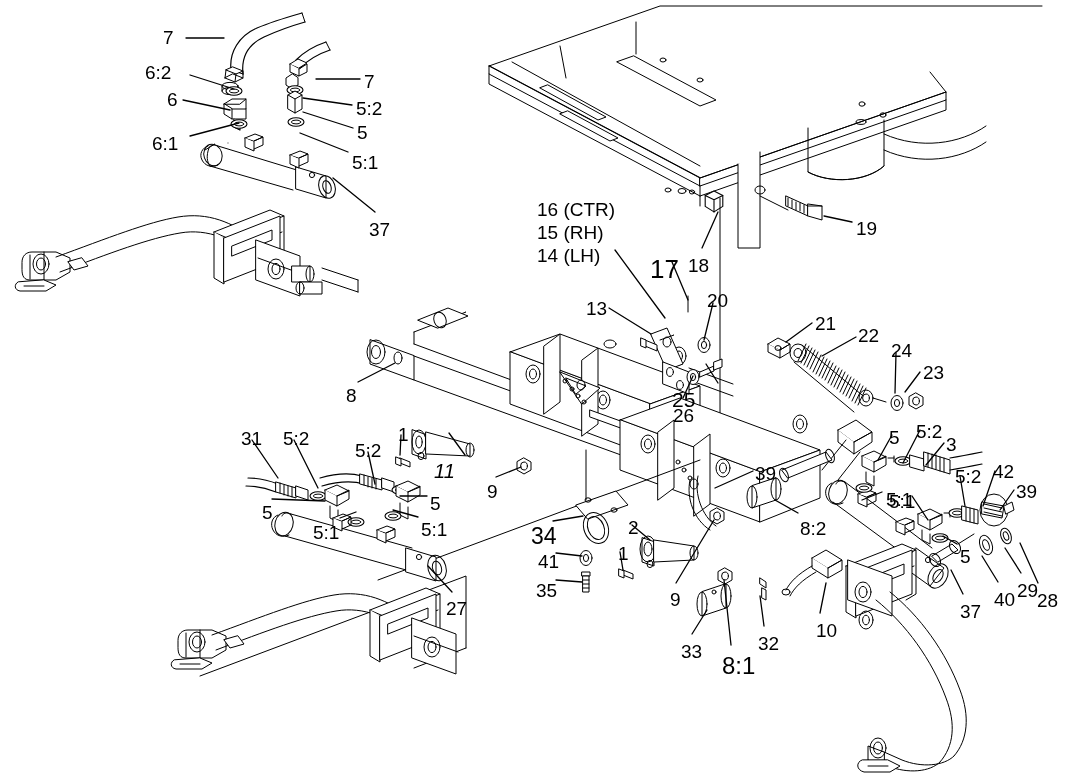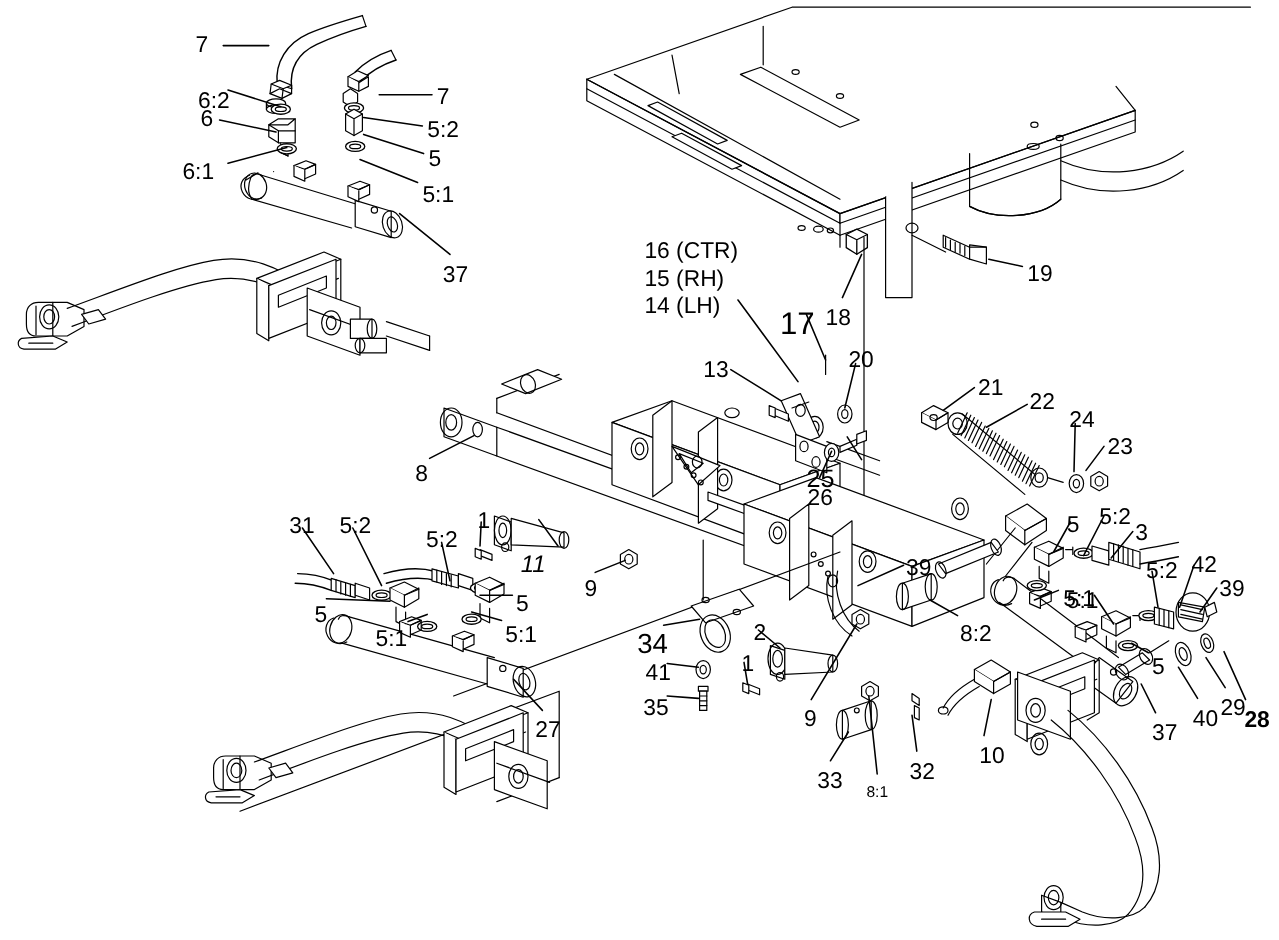--- a/index.html
+++ b/index.html
@@ -573,21 +573,21 @@
           <polyline points="963,594 951,570" fill="none" stroke="#000000" stroke-width="1.3"></polyline>
           <polyline points="998,582 982,556" fill="none" stroke="#000000" stroke-width="1.3"></polyline>
           <polyline points="1021,573 1005,548" fill="none" stroke="#000000" stroke-width="1.3"></polyline>
           <polyline points="1038,583 1020,543" fill="none" stroke="#000000" stroke-width="1.3"></polyline>
         </g>
     </g>
   </svg>
 
   <div id="labels">
       <div class="lbl" style="left: 163px; top: 27px; font-size: 19px;">7</div>
-      <div class="lbl" style="left: 165px; top: 62px; font-size: 19px; margin-top: 12px;">6:2</div>
+      <div class="lbl" style="left: 145px; top: 62px; font-size: 19px;">6:2</div>
       <div class="lbl" style="left: 167px; top: 89px; font-size: 19px;">6</div>
       <div class="lbl" style="left: 152px; top: 133px; font-size: 19px;">6:1</div>
       <div class="lbl" style="left: 364px; top: 71px; font-size: 19px;">7</div>
       <div class="lbl" style="left: 356px; top: 98px; font-size: 19px;">5:2</div>
       <div class="lbl" style="left: 357px; top: 122px; font-size: 19px;">5</div>
       <div class="lbl" style="left: 352px; top: 152px; font-size: 19px;">5:1</div>
       <div class="lbl" style="left: 369px; top: 219px; font-size: 19px;">37</div>
       <div class="lbl" style="left: 537px; top: 199px; font-size: 19px;">16 (CTR)</div>
       <div class="lbl" style="left: 537px; top: 222px; font-size: 19px;">15 (RH)</div>
       <div class="lbl" style="left: 537px; top: 245px; font-size: 19px;">14 (LH)</div>
@@ -618,29 +618,29 @@
       <div class="lbl" style="left: 434px; top: 460px; font-size: 20px; font-style: italic;">11</div>
       <div class="lbl" style="left: 487px; top: 481px; font-size: 19px;">9</div>
       <div class="lbl" style="left: 446px; top: 598px; font-size: 19px;">27</div>
       <div class="lbl" style="left: 531px; top: 524px; font-size: 23px;">34</div>
       <div class="lbl" style="left: 538px; top: 551px; font-size: 19px;">41</div>
       <div class="lbl" style="left: 536px; top: 580px; font-size: 19px;">35</div>
       <div class="lbl" style="left: 628px; top: 517px; font-size: 19px;">2</div>
       <div class="lbl" style="left: 618px; top: 543px; font-size: 19px;">1</div>
       <div class="lbl" style="left: 670px; top: 589px; font-size: 19px;">9</div>
       <div class="lbl" style="left: 681px; top: 641px; font-size: 19px;">33</div>
-      <div class="lbl" style="left: 722px; top: 653px; font-size: 13px;">8:1</div>
+      <div class="lbl" style="left: 722px; top: 653px; font-size: 24px;">8:1</div>
       <div class="lbl" style="left: 758px; top: 633px; font-size: 19px;">32</div>
       <div class="lbl" style="left: 755px; top: 463px; font-size: 19px;">39</div>
       <div class="lbl" style="left: 800px; top: 518px; font-size: 19px;">8:2</div>
       <div class="lbl" style="left: 816px; top: 620px; font-size: 19px;">10</div>
       <div class="lbl" style="left: 955px; top: 466px; font-size: 19px;">5:2</div>
       <div class="lbl" style="left: 993px; top: 461px; font-size: 19px;">42</div>
       <div class="lbl" style="left: 1016px; top: 481px; font-size: 19px;">39</div>
       <div class="lbl" style="left: 889px; top: 491px; font-size: 19px;">5:1</div>
       <div class="lbl" style="left: 960px; top: 546px; font-size: 19px;">5</div>
       <div class="lbl" style="left: 960px; top: 601px; font-size: 19px;">37</div>
       <div class="lbl" style="left: 994px; top: 589px; font-size: 19px;">40</div>
       <div class="lbl" style="left: 1017px; top: 580px; font-size: 19px;">29</div>
-      <div class="lbl" style="left: 1037px; top: 590px; font-size: 19px; font-weight: bold;">28</div>
+      <div class="lbl" style="left: 1037px; top: 590px; font-size: 19px;">28</div>
     </div>
 
 </div>
 
 </body></html>

